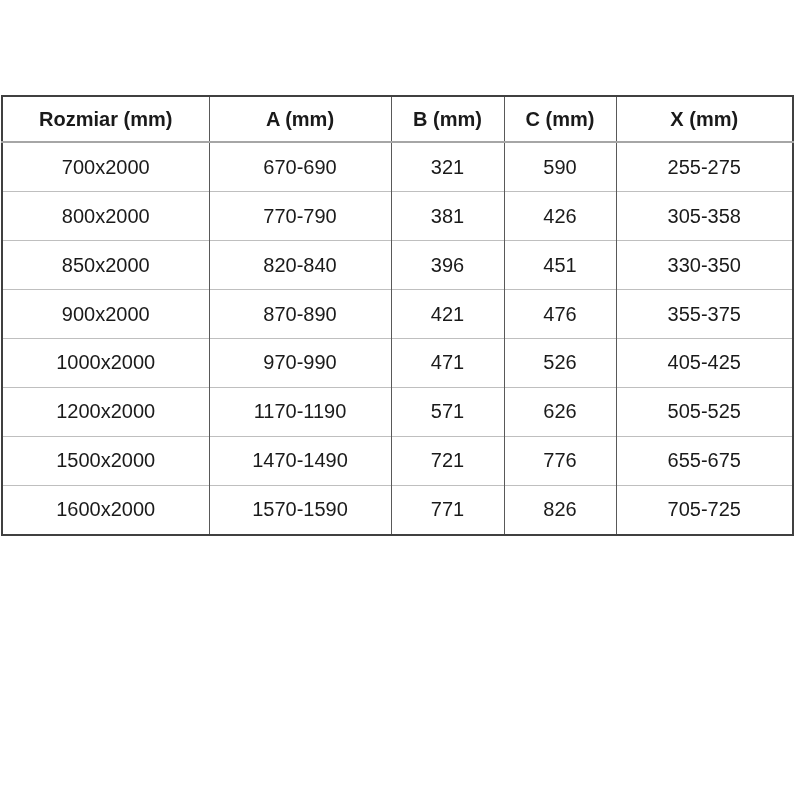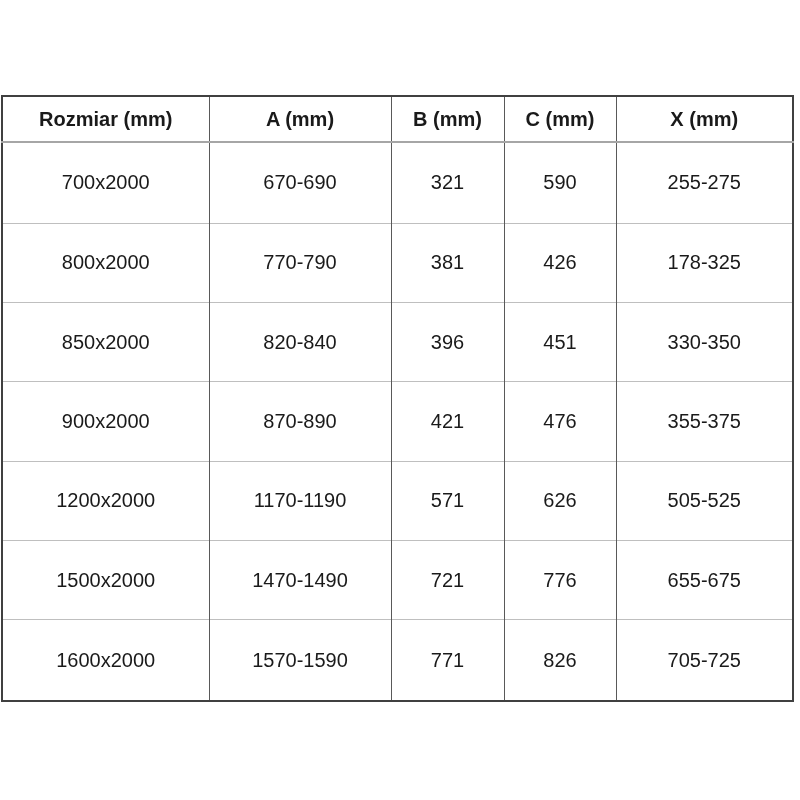--- a/index.html
+++ b/index.html
@@ -13,21 +13,21 @@
     height: 800px;
     background: var(--bg, #ffffff);
     font-family: "Liberation Sans", "DejaVu Sans", sans-serif;
     overflow: hidden;
   }
   table.size-table {
     position: absolute;
     left: 1px;
     top: 95px;
     width: 791px;
-    height: 607px;
+    height: 441px;
     border-collapse: collapse;
     table-layout: fixed;
     background: var(--bg, #ffffff);
     border: 2px solid var(--outer-border, #404040);
   }
   table.size-table th,
   table.size-table td {
     border-left: 1px solid var(--v-grid, #595959);
     border-right: 1px solid var(--v-grid, #595959);
     text-align: center;
@@ -80,35 +80,42 @@
           <td>670-690</td>
           <td>321</td>
           <td>590</td>
           <td>255-275</td>
         </tr>
         <tr>
           <td>800x2000</td>
           <td>770-790</td>
           <td>381</td>
           <td>426</td>
-          <td>178-325</td>
+          <td>305-358</td>
         </tr>
         <tr>
           <td>850x2000</td>
           <td>820-840</td>
           <td>396</td>
           <td>451</td>
           <td>330-350</td>
         </tr>
         <tr>
           <td>900x2000</td>
           <td>870-890</td>
           <td>421</td>
           <td>476</td>
           <td>355-375</td>
+        </tr>
+        <tr>
+          <td>1000x2000</td>
+          <td>970-990</td>
+          <td>471</td>
+          <td>526</td>
+          <td>405-425</td>
         </tr>
         <tr>
           <td>1200x2000</td>
           <td>1170-1190</td>
           <td>571</td>
           <td>626</td>
           <td>505-525</td>
         </tr>
         <tr>
           <td>1500x2000</td>

